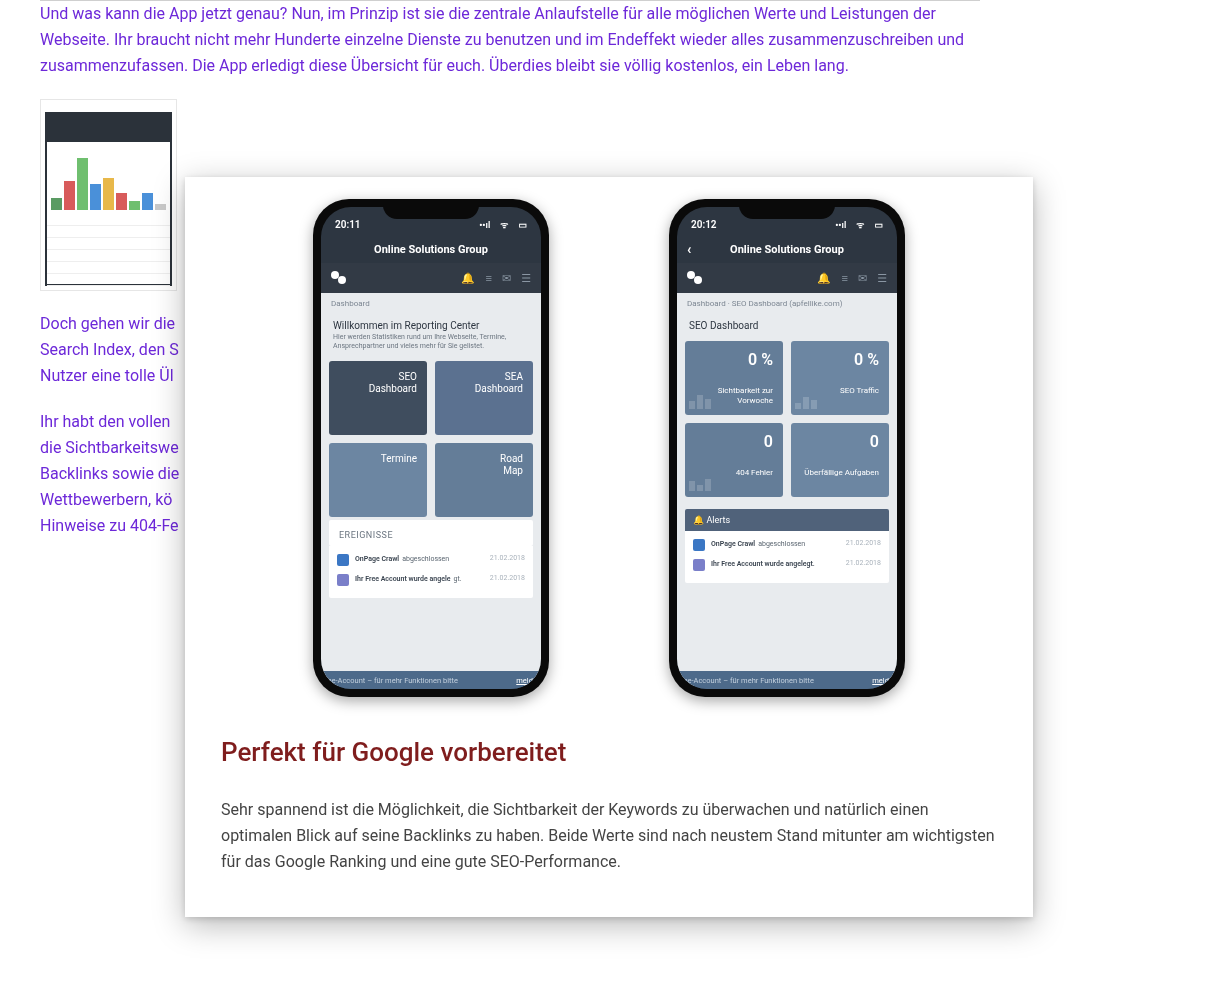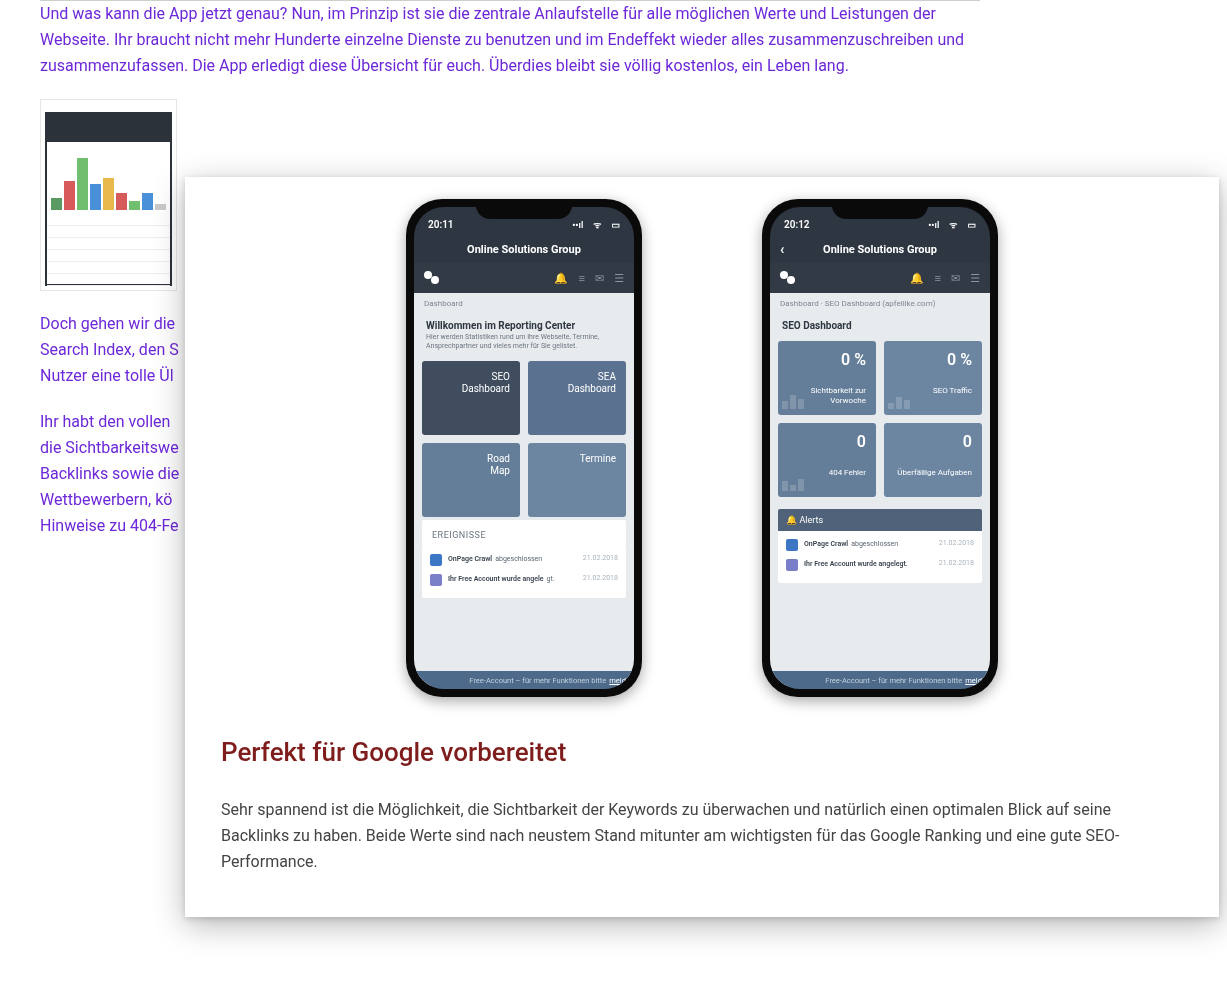--- a/index.html
+++ b/index.html
@@ -6,21 +6,21 @@
 .page{position:relative;width:1227px;height:994px}
 .back{position:absolute;left:40px;top:0;width:940px}
 .back h2{font-size:28px;font-weight:500;color:#3a3a3a;margin:24px 0 34px;letter-spacing:.2px}
 .back p{font-size:16px;line-height:26px;color:#6d28d9;margin:0 0 20px}
 hr.top{border:none;border-top:1px solid #cfcfcf;margin:0}
 .thumb{width:135px;height:190px;background:#fff;border:1px solid #e6e6e6;position:relative;margin-bottom:20px}
 .thumb .dark{position:absolute;left:4px;right:4px;top:12px;bottom:4px;background:#2b323a}
 .thumb .chart{position:absolute;left:6px;top:42px;right:6px;height:72px;background:#fff}
 
 
-.overlay{position:absolute;left:185px;top:177px;width:1034px;height:740px;background:#fff;box-shadow:0 8px 30px rgba(0,0,0,.28),0 2px 6px rgba(0,0,0,.15)}
+.overlay{position:absolute;left:185px;top:177px;width:848px;height:740px;background:#fff;box-shadow:0 8px 30px rgba(0,0,0,.28),0 2px 6px rgba(0,0,0,.15)}
 .overlay h2{font-size:26px;font-weight:500;color:#7f1d1d;margin:0 0 30px}
 .overlay p{font-size:16px;line-height:26px;color:#444}
 .overlay .content{padding:0 36px}
 .phones{display:flex;justify-content:center;gap:120px;padding-top:22px;padding-bottom:40px}
 
 
 .phone{width:236px;height:498px;border-radius:36px;background:#0a0a0a;position:relative;box-shadow:0 4px 14px rgba(0,0,0,.35)}
 .screen{position:absolute;left:8px;right:8px;top:8px;bottom:8px;border-radius:30px;background:#2d3641;overflow:hidden;color:#fff;font-size:9px}
 .notch{position:absolute;left:50%;top:0;transform:translateX(-50%);width:96px;height:20px;background:#0a0a0a;border-radius:0 0 14px 14px;z-index:5}
 .statusbar{display:flex;justify-content:space-between;align-items:center;padding:6px 14px 0;height:22px;font-size:10px;font-weight:600}
@@ -30,42 +30,42 @@
 .topbar{background:#323a45;height:30px;display:flex;align-items:center;padding:0 10px;gap:10px}
 .topbar .logo{width:18px;height:14px;position:relative}
 .topbar .logo::before,.topbar .logo::after{content:"";position:absolute;border-radius:50%;background:#fff}
 .topbar .logo::before{width:8px;height:8px;left:0;top:0}
 .topbar .logo::after{width:8px;height:8px;left:7px;top:5px}
 .topbar .sp{flex:1}
 .topbar .ticon{color:#8a96a3;font-size:11px}
 .crumb{padding:6px 10px;font-size:8px;color:#7d8793;background:#e8ebee}
 .body{background:#e8ebee;color:#333;height:calc(100% - 110px);overflow:hidden;padding:0 8px}
 .welcome{padding:6px 4px 2px}
-.welcome .t1{font-size:10px;color:#2d3641;font-weight:700}
+.welcome .t1{font-size:10px;color:#2d3641;font-weight:400}
 .welcome .t2{font-size:7px;color:#6b7580;line-height:9px;margin-top:2px}
 .tiles{display:grid;grid-template-columns:1fr 1fr;gap:8px;margin-top:8px}
 .tile{height:64px;border-radius:3px;position:relative;color:#fff;display:flex;flex-direction:column;align-items:flex-end;justify-content:flex-start;padding:10px 10px 0 0;text-align:right}
 .tile.dark{background:#3f4d5e}
 .tile.med{background:#5b7190}
 .tile.steel{background:#647d98}
 .tile.light{background:#6c86a2}
 .tile .tl1{font-size:10px;line-height:12px}
 .tile .big{font-size:16px;font-weight:600;line-height:18px}
 .tile .sub{font-size:8px;line-height:10px;margin-top:17px}
 .section-h{background:#fff;margin-top:3px;border-radius:2px;padding:10px 10px 6px;font-size:9px;color:#6b7580;letter-spacing:.5px}
 .alerts-h{background:#50627a;color:#fff;margin-top:12px;border-radius:2px 2px 0 0;padding:6px 8px;font-size:9px}
 .evlist{background:#fff;padding:4px 6px 8px;border-radius:0 0 2px 2px}
 .ev{display:flex;align-items:flex-start;gap:6px;padding:4px 2px;font-size:7px;color:#5a6570}
 .ev .chip{width:12px;height:12px;border-radius:2px;flex-shrink:0}
 .ev .chip.blue{background:#3b77c4}
 .ev .chip.lav{background:#7a7fc9}
 .ev .txt{flex:1;line-height:10px}
 .ev .txt b{color:#3a4450;font-weight:600;margin-right:3px}
 .ev .dt{color:#a9b2bb;font-size:7px}
-.footer{position:absolute;left:0;right:0;bottom:0;height:18px;background:#4d6a8a;color:#c3d0de;font-size:7.5px;display:flex;align-items:center;justify-content:flex-end}
+.footer{position:absolute;left:0;right:0;bottom:0;height:18px;background:#4d6a8a;color:#c3d0de;font-size:7.5px;display:flex;align-items:center;justify-content:space-between}
 .footer u{color:#fff;margin-left:3px}
 
 
 .mini-bars{position:absolute;left:4px;right:4px;bottom:4px;top:10px;display:flex;align-items:flex-end;gap:2px}
 .mini-bars span{flex:1}
 .mb1{background:#5a9b63;height:20%}
 .mb2{background:#d85b5b;height:50%}
 .mb3{background:#6fbf6f;height:90%}
 .mb4{background:#4a90d9;height:45%}
 .mb5{background:#e8b84a;height:55%}
@@ -155,26 +155,26 @@
             </div>
             <div class="tiles">
               <div class="tile dark">
                 <div class="tl1">SEO</div>
                   <div class="tl1">Dashboard</div>
               </div>
               <div class="tile med">
                 <div class="tl1">SEA</div>
                   <div class="tl1">Dashboard</div>
               </div>
+              <div class="tile light">
+                <div class="tl1">Termine</div>
+              </div>
               <div class="tile steel">
                 <div class="tl1">Road</div>
                   <div class="tl1">Map</div>
-              </div>
-              <div class="tile light">
-                <div class="tl1">Termine</div>
               </div>
             </div>
             <div class="section-h">EREIGNISSE</div>
             <div class="evlist">
               <div class="ev">
                 <span class="chip blue"></span>
                 <span class="txt"><b>OnPage Crawl</b><span>abgeschlossen</span></span>
                 <span class="dt">21.02.2018</span>
               </div>
               <div class="ev">

